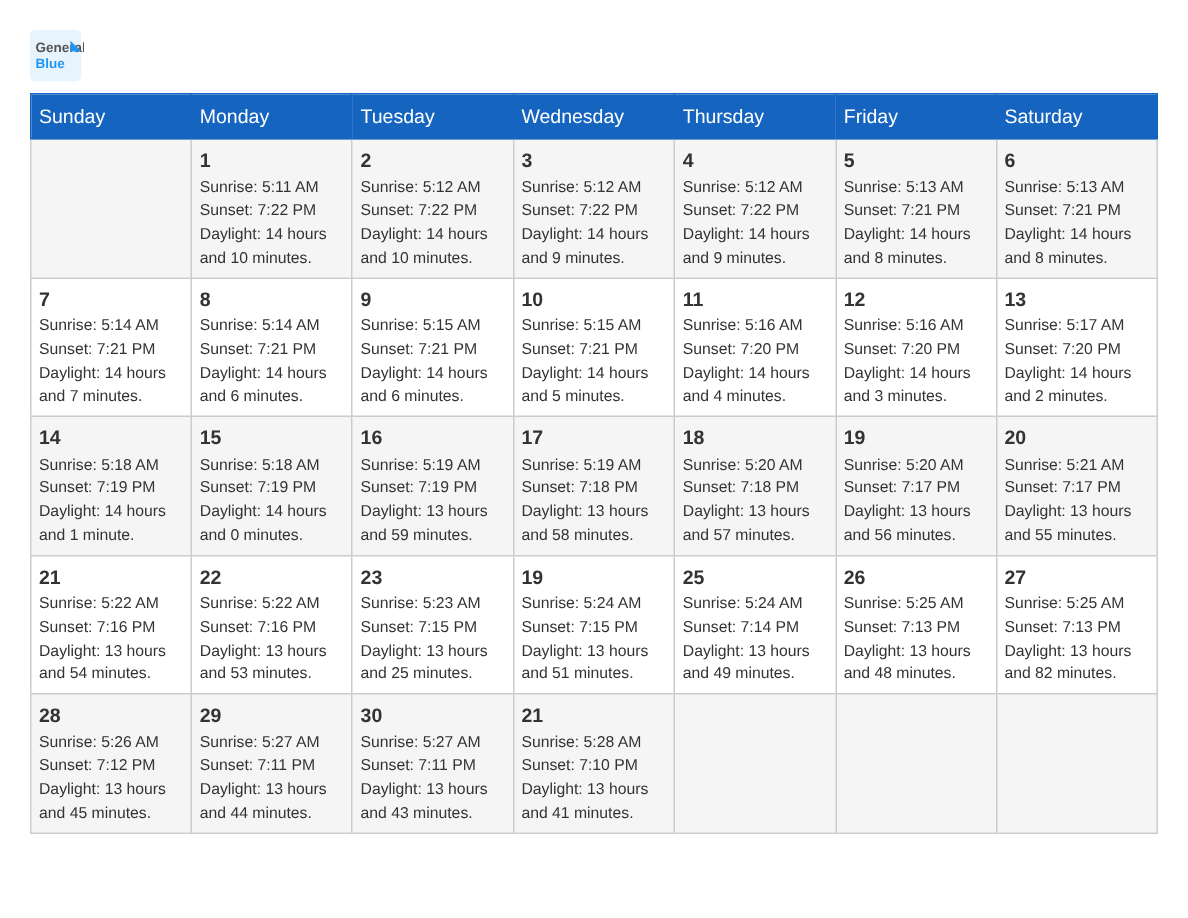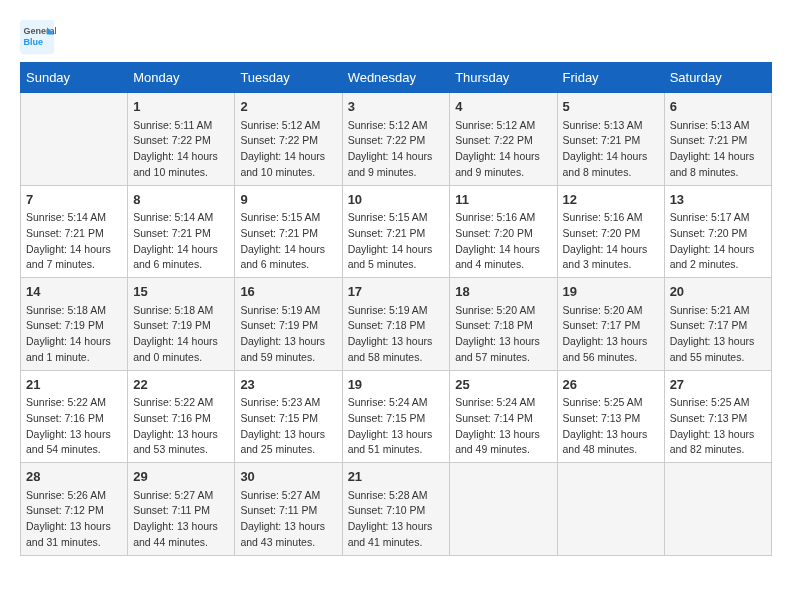--- a/index.html
+++ b/index.html
@@ -323,21 +323,21 @@
           <div>Daylight: 13 hours</div>
           <div>and 82 minutes.</div>
         </td>
       </tr>
       <tr>
         <td>
           <span class="day-number">28</span>
           <div>Sunrise: 5:26 AM</div>
           <div>Sunset: 7:12 PM</div>
           <div>Daylight: 13 hours</div>
-          <div>and 31 minutes.</div>
+          <div>and 45 minutes.</div>
         </td>
         <td>
           <span class="day-number">29</span>
           <div>Sunrise: 5:27 AM</div>
           <div>Sunset: 7:11 PM</div>
           <div>Daylight: 13 hours</div>
           <div>and 44 minutes.</div>
         </td>
         <td>
           <span class="day-number">30</span>

